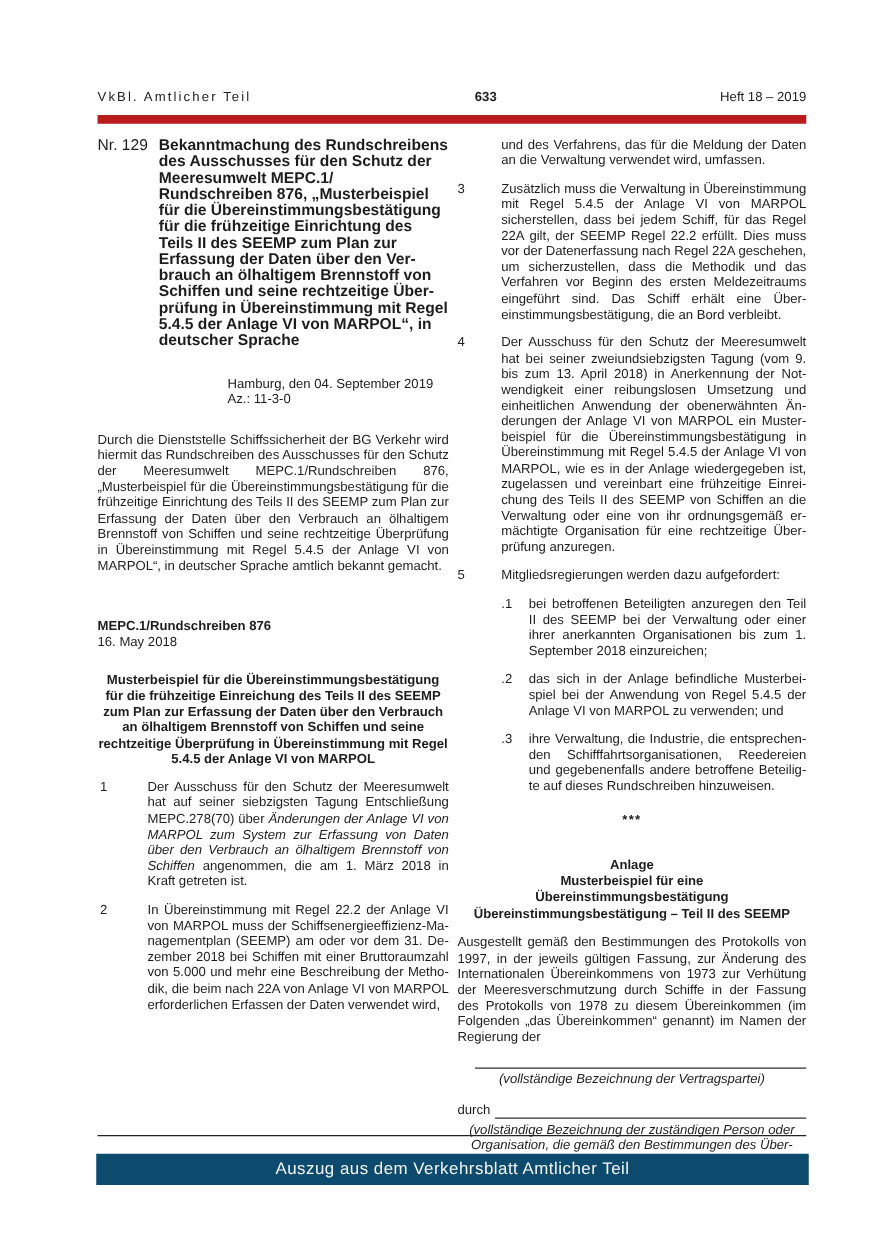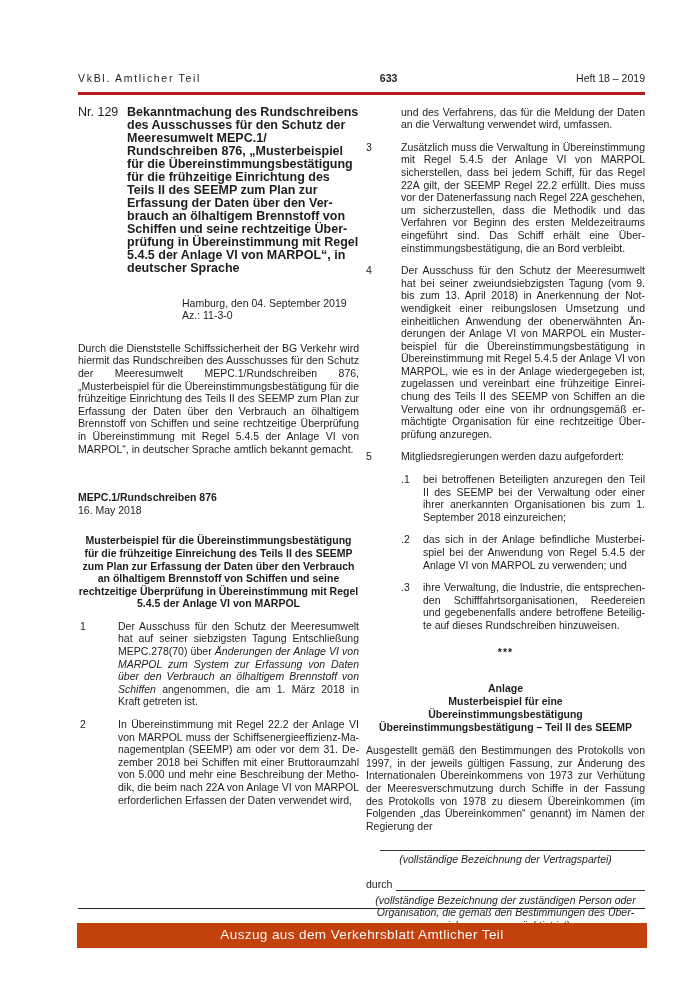--- a/index.html
+++ b/index.html
@@ -1,20 +1,20 @@
 <!DOCTYPE html>
 <html lang="de"><head>
 <meta charset="utf-8">
 <style>
   html,body{margin:0;padding:0;background:#ffffff;}
   .page{position:relative;width:700px;height:990px;background:#ffffff;color:#1d1d1d;
         font-family:"Liberation Sans",sans-serif;font-size:10.5px;line-height:12.6px;overflow:hidden;}
   .content{position:absolute;left:78px;top:56px;width:567px;}
   .header{display:flex;justify-content:space-between;align-items:baseline;
-          border-bottom:3px solid #b91c1c;padding-bottom:7px;}
+          border-bottom:7px solid #b91c1c;padding-bottom:7px;}
   .header .h-left{letter-spacing:1.7px;}
   .header .h-mid{font-weight:bold;margin-top:16px;}
   .cols{display:flex;gap:7px;margin-top:11px;}
   .colL{width:281px;}
   .colR{width:279px;}
   .just{text-align:justify;}
   .titleblock{display:flex;}
   .nr{width:49px;flex:none;font-size:12.5px;line-height:13px;}
   .doc-title{font-weight:bold;font-size:12.5px;line-height:13px;}
   .dateline{margin-top:22px;margin-left:104px;}
@@ -35,21 +35,21 @@
   .annex{margin-top:24px;text-align:center;font-weight:bold;line-height:13px;}
   .issued{margin-top:10px;}
   .rule1{border-bottom:1px solid #333;margin-top:18px;margin-left:14px;height:0;}
   .cap{text-align:center;font-style:italic;margin-top:2px;}
   .durchrow{display:flex;margin-top:12px;align-items:flex-end;}
   .durchrow .lbl{flex:none;padding-right:4px;}
   .durchrow .line{flex:1;border-bottom:1px solid #333;height:11px;}
   .cap2{text-align:center;font-style:italic;margin-top:3px;}
   .it{font-style:italic;}
   .bottomrule{position:absolute;left:78px;width:567px;top:908px;border-top:1.5px solid #222;}
-  .footerbar{position:absolute;left:77px;width:570px;top:923px;height:25px;background:#c2410c;
+  .footerbar{position:absolute;left:77px;width:570px;top:923px;height:25px;background:#0c4a6e;
              color:#f7f7f7;display:flex;align-items:center;justify-content:center;
              font-size:13.5px;letter-spacing:0.4px;}
 </style>
 </head>
 <body>
 
 <div class="page">
   <div class="content">
 
     <div class="header">

